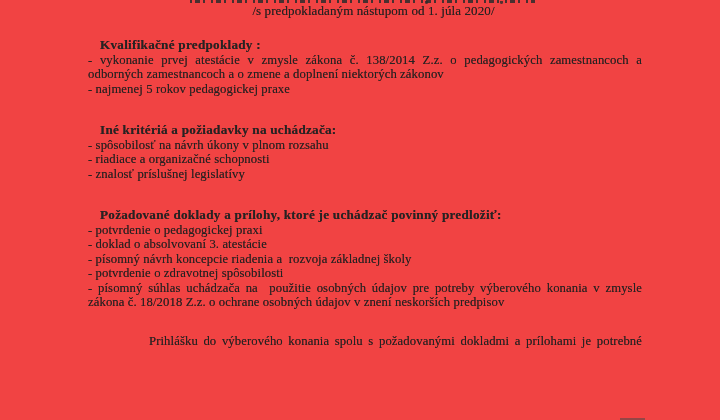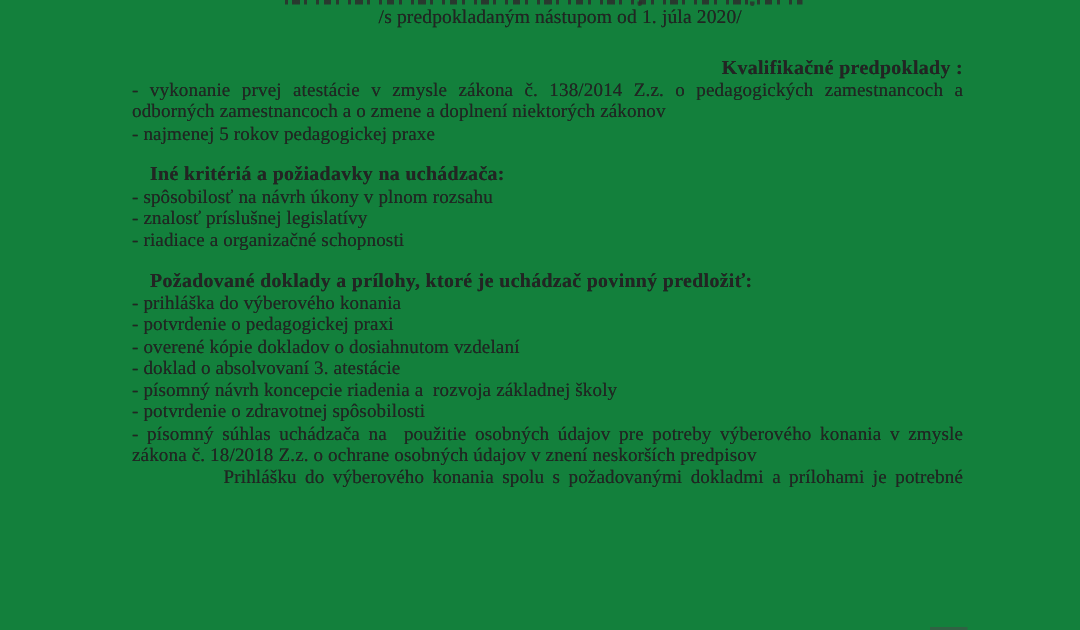--- a/index.html
+++ b/index.html
@@ -3,48 +3,48 @@
 <meta charset="utf-8">
 <style>
   html,body{margin:0;padding:0;}
   body{
     width:720px;height:420px;overflow:hidden;
     background:#ffffff;
     font-family:"Liberation Serif", serif;
   }
   .page{
     position:relative;width:720px;height:420px;
-    background:#15803d;
+    background:#ef4444;
     color:#262626;
     filter:blur(0.32px) contrast(1.02);
   }
   .content{
     position:absolute;left:85px;top:0;width:557px;
     font-size:12.7px;line-height:14.5px;
     letter-spacing:0.1px;
     text-shadow:0 0 0.4px rgba(0,0,0,0.45);
   }
   .subtitle{
     margin-top:3px;line-height:15px;
     text-align:center;font-size:13px;
     transform:translateX(10px);
   }
   .heading{
     font-weight:bold;font-size:13.2px;line-height:14.5px;
-    padding-left:15px;margin-top:13px;
+    padding-left:15px;margin-top:27px;
     letter-spacing:0.25px;
   }
-  #sections .heading:first-child{margin-top:20px;text-align:right;}
+  #sections .heading:first-child{margin-top:20px;}
   .item{
     text-align:justify;
     white-space:pre-wrap;
     padding-left:3px;
   }
   .footer{
-    margin-top:0;
+    margin-top:24px;
     text-align:justify;
     text-align-last:justify;
     text-indent:64px;
     white-space:pre-wrap;
   }
   
   .clip-strip{
     position:absolute;left:190px;top:0;width:345px;height:2.5px;
     background:repeating-linear-gradient(90deg,
       #2e2e2e 0 2px, transparent 2px 5px,
@@ -71,26 +71,24 @@
 
   <div class="content">
     <div class="subtitle">/s predpokladaným nástupom od 1. júla 2020/</div>
 
     <div id="sections">
         <div class="heading">Kvalifikačné predpoklady :</div>
         <div class="item">- vykonanie prvej atestácie v zmysle zákona č. 138/2014 Z.z. o pedagogických zamestnancoch a odborných zamestnancoch a o zmene a doplnení niektorých zákonov</div>
         <div class="item">- najmenej 5 rokov pedagogickej praxe</div>
         <div class="heading">Iné kritériá a požiadavky na uchádzača:</div>
         <div class="item">- spôsobilosť na návrh úkony v plnom rozsahu</div>
+        <div class="item">- riadiace a organizačné schopnosti</div>
         <div class="item">- znalosť príslušnej legislatívy</div>
-        <div class="item">- riadiace a organizačné schopnosti</div>
         <div class="heading">Požadované doklady a prílohy, ktoré je uchádzač povinný predložiť:</div>
-        <div class="item">- prihláška do výberového konania</div>
         <div class="item">- potvrdenie o pedagogickej praxi</div>
-        <div class="item">- overené kópie dokladov o dosiahnutom vzdelaní</div>
         <div class="item">- doklad o absolvovaní 3. atestácie</div>
         <div class="item">- písomný návrh koncepcie riadenia a  rozvoja základnej školy</div>
         <div class="item">- potvrdenie o zdravotnej spôsobilosti</div>
         <div class="item">- písomný súhlas uchádzača na  použitie osobných údajov pre potreby výberového konania v zmysle zákona č. 18/2018 Z.z. o ochrane osobných údajov v znení neskorších predpisov</div>
       </div>
 
     <div class="footer">Prihlášku do výberového konania spolu s požadovanými dokladmi a prílohami je potrebné</div>
   </div>
 
   <div class="bottom-frag"></div>

